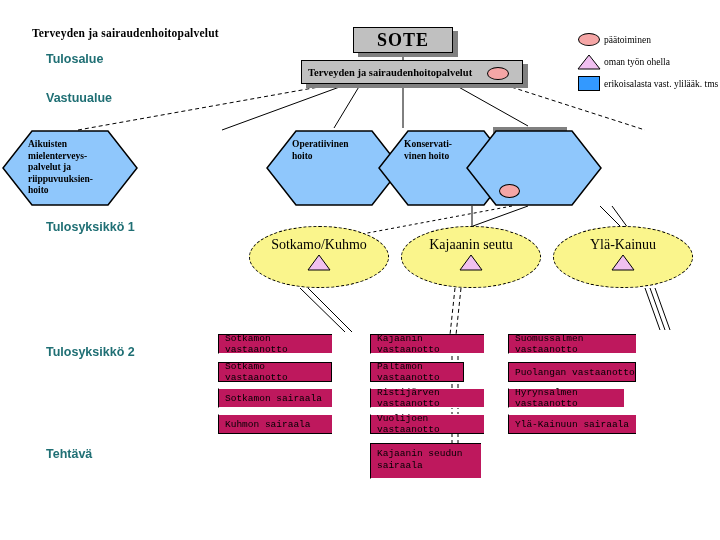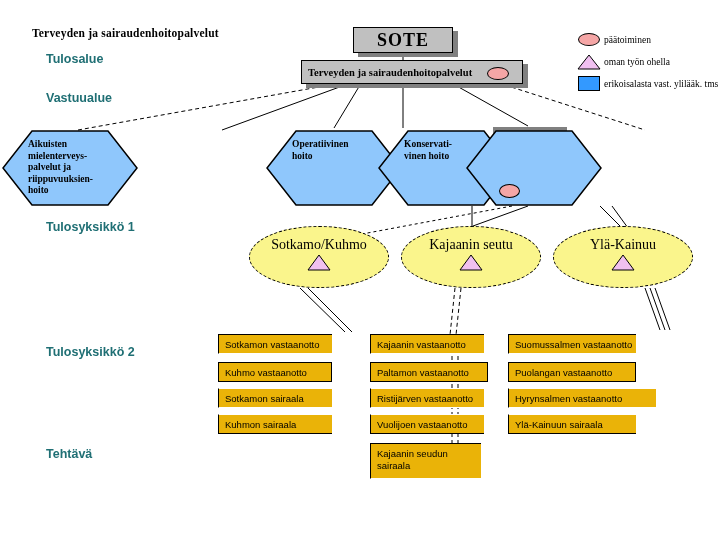--- a/index.html
+++ b/index.html
@@ -202,23 +202,23 @@
   }
   .yell-tri-o {
     position: absolute;
     left: 50%; margin-left: -12px; top: 27px;
     width: 24px; height: 17px;
   }
 
   
   .gbox {
     position: absolute;
-    background: #eab308;
-    box-sizing: border-box;
-    font-family: Liberation Sans, sans-serif;
+    background: #be185d;
+    box-sizing: border-box;
+    font-family: Liberation Mono, monospace;
     font-size: 9.5px;
     color: #000000;
     padding-left: 6px;
     display: flex;
     align-items: center;
     height: 20px;
   }
   .gbox.full { border: 1px solid #000000; }
   .gbox.partial {
     border-left: 1px solid #000000;
@@ -367,30 +367,30 @@
       </svg>
   </div>
   <div class="yell" style="left:553px">
     <div class="yell-label">Ylä-Kainuu</div>
     <svg class="yell-tri-o" width="24" height="17">
         <polygon points="12,1 23,16 1,16" fill="#F0C0F0" stroke="#000" stroke-width="1"></polygon>
       </svg>
   </div>
 
   <div class="gbox partial topline" style="left:218px;top:334px;width:114px">Sotkamon vastaanotto</div>
-  <div class="gbox full" style="left:218px;top:362px;width:114px">Kuhmo vastaanotto</div>
+  <div class="gbox full" style="left:218px;top:362px;width:114px">Sotkamo vastaanotto</div>
   <div class="gbox partial" style="left:218px;top:388px;width:114px">Sotkamon sairaala</div>
   <div class="gbox partial botline" style="left:218px;top:414px;width:114px">Kuhmon sairaala</div>
 
   <div class="gbox partial topline" style="left:370px;top:334px;width:114px">Kajaanin vastaanotto</div>
-  <div class="gbox full" style="left:370px;top:362px;width:118px">Paltamon vastaanotto</div>
+  <div class="gbox full" style="left:370px;top:362px;width:94px">Paltamon vastaanotto</div>
   <div class="gbox partial" style="left:370px;top:388px;width:114px">Ristijärven vastaanotto</div>
   <div class="gbox partial botline" style="left:370px;top:414px;width:114px">Vuolijoen vastaanotto</div>
   <div class="gbox partial topline twoline" style="left:370px;top:443px;width:111px">
     <span>Kajaanin seudun sairaala</span>
   </div>
 
   <div class="gbox partial topline" style="left:508px;top:334px;width:128px">Suomussalmen vastaanotto</div>
   <div class="gbox full" style="left:508px;top:362px;width:128px">Puolangan vastaanotto</div>
-  <div class="gbox partial" style="left:508px;top:388px;width:148px">Hyrynsalmen vastaanotto</div>
+  <div class="gbox partial" style="left:508px;top:388px;width:116px">Hyrynsalmen vastaanotto</div>
   <div class="gbox partial botline" style="left:508px;top:414px;width:128px">Ylä-Kainuun sairaala</div>
 
 </div>
 
 </body></html>

